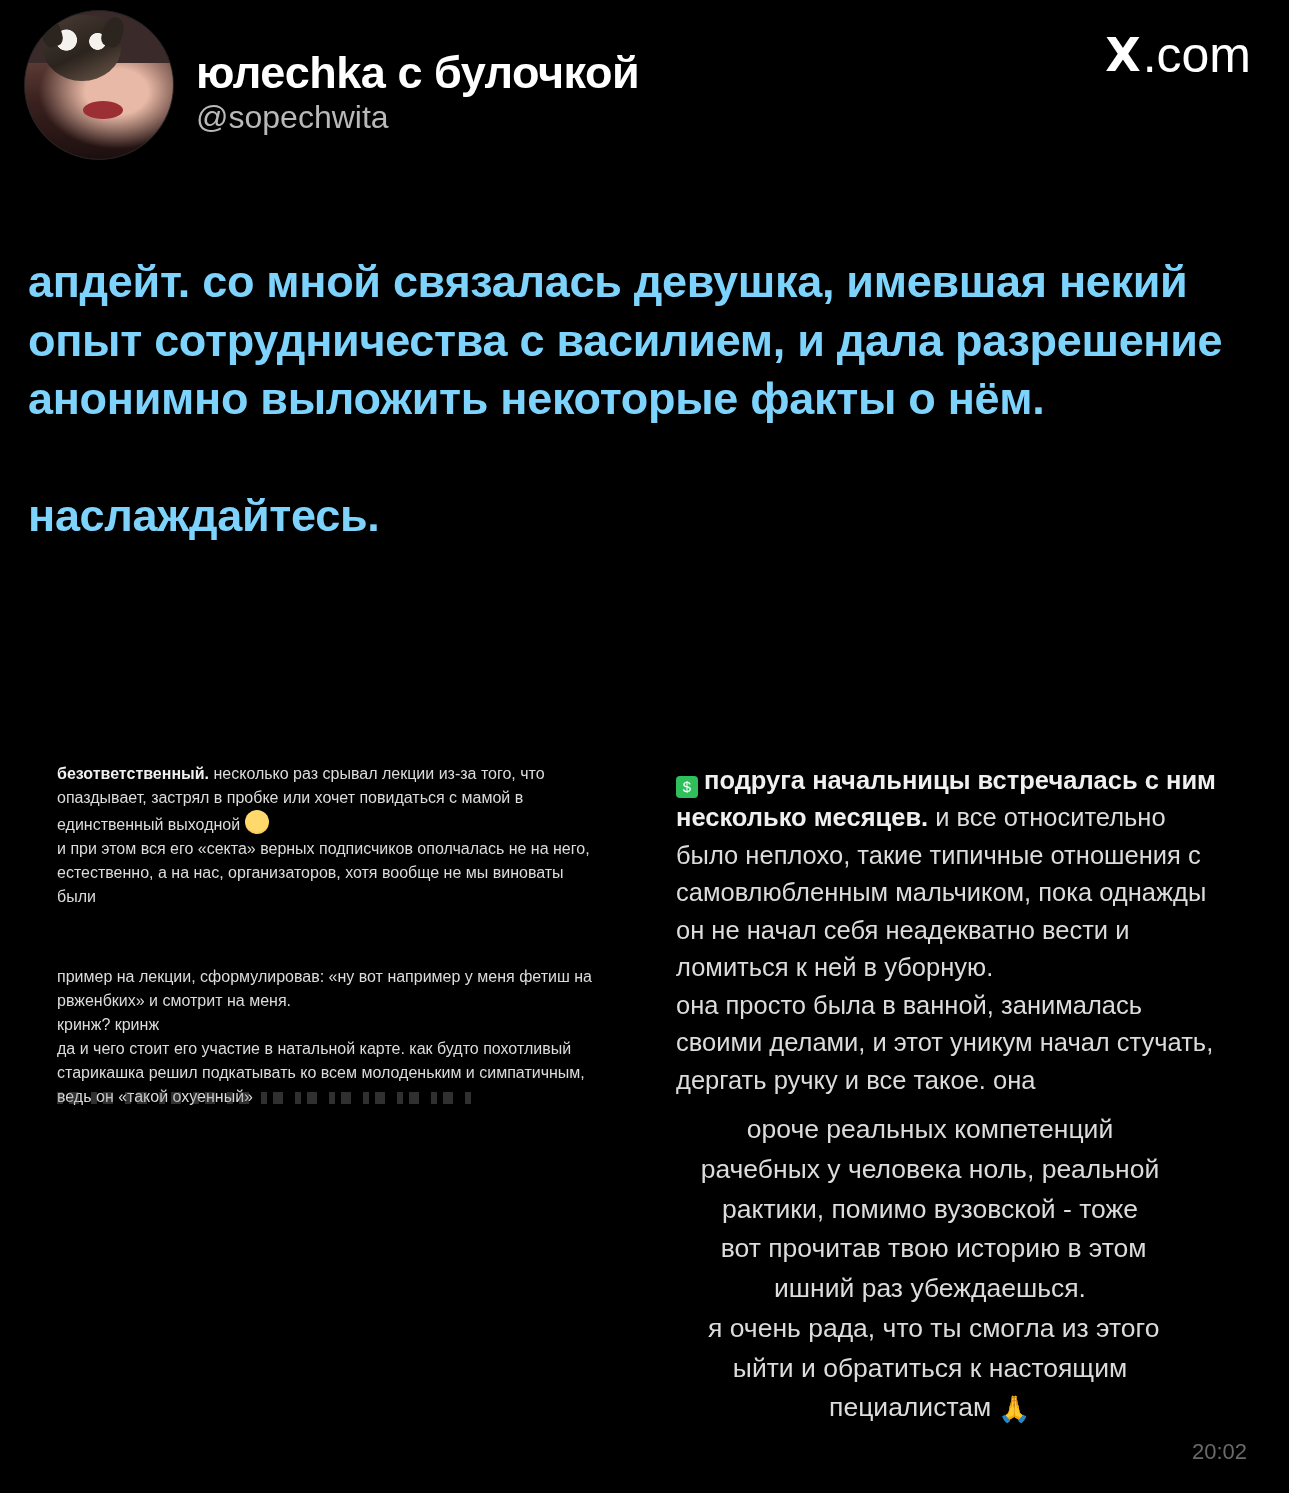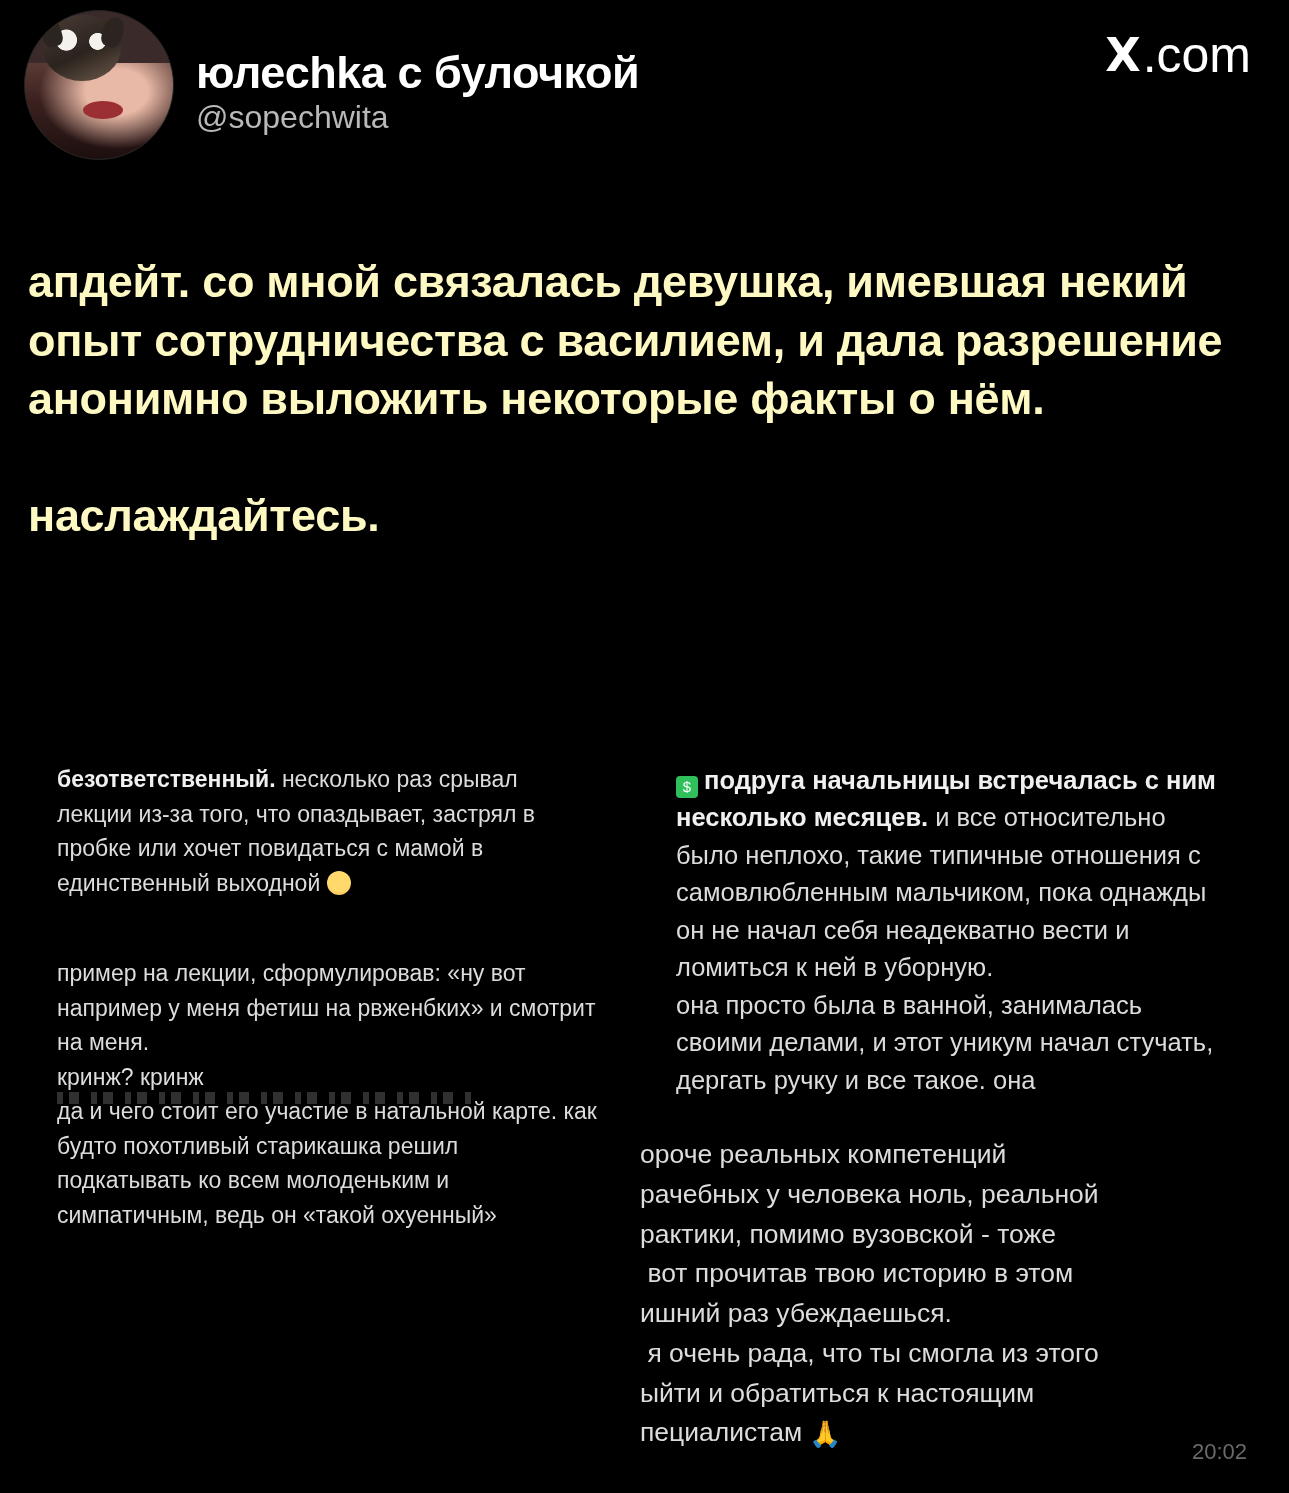--- a/index.html
+++ b/index.html
@@ -121,42 +121,42 @@
 
   
   .tweet-text {
     position: absolute;
     top: 253px;
     left: 28px;
     width: 1225px;
     font-size: 45px;
     font-weight: bold;
     line-height: 1.30;
-    color: #fef9c3;
+    color: #7dd3fc;
     letter-spacing: -0.3px;
     white-space: pre-wrap;
   }
 
   
   .columns {
     position: absolute;
     top: 762px;
     left: 0;
     right: 0;
     bottom: 0;
   }
   .col {
     position: absolute;
     top: 0;
     color: #dcdcdc;
   }
   .col-left {
     left: 57px;
     width: 540px;
-    font-size: 23px;
+    font-size: 16px;
     line-height: 1.50;
   }
   .col-right {
     left: 676px;
     width: 540px;
     font-size: 25.5px;
     line-height: 1.47;
   }
   .para {
     white-space: pre-wrap;
@@ -205,26 +205,27 @@
     height: 24px;
     border-radius: 50%;
     background: radial-gradient(circle at 50% 40%, #ffd96b 0 60%, #f0a93c 100%);
     vertical-align: -4px;
   }
 
   
   .clip-right {
     position: absolute;
     left: 640px;
-    top: 373px;
+    top: 348px;
     width: 580px;
     font-size: 26.5px;
     line-height: 1.50;
     color: #dcdcdc;
     white-space: pre-wrap;
+    text-align: center;
   }
 
   .timestamp {
     position: absolute;
     right: 42px;
     bottom: 28px;
     font-size: 22px;
     color: #6a6a6a;
     margin-top: 24px;
   }
@@ -250,20 +251,21 @@
 </div>
 
 <div class="tweet-text">апдейт. со мной связалась девушка, имевшая некий опыт сотрудничества с василием, и дала разрешение анонимно выложить некоторые факты о нём.
 
 наслаждайтесь.</div>
 
 <div class="columns">
 
   <div class="col col-left">
     <p class="para"><span class="b">безответственный.</span><span> несколько раз срывал лекции из-за того, что опаздывает, застрял в пробке или хочет повидаться с мамой в единственный выходной </span><span class="hug-emoji"></span></p>
+    <p class="para">и при этом вся его «секта» верных подписчиков ополчалась не на него, естественно, а на нас, организаторов, хотя вообще не мы виноваты были</p>
     <div class="gap-left"></div>
     <p class="para">пример на лекции, сформулировав: «ну вот например у меня фетиш на рвженбких» и смотрит на меня.
 кринж? кринж
 да и чего стоит его участие в натальной карте. как будто похотливый старикашка решил подкатывать ко всем молоденьким и симпатичным, ведь он «такой охуенный»</p>
   </div>
 
   <div class="cut-line"></div>
 
   <div class="col col-right">
     <p class="para"><span class="money-emoji">$</span><span class="b">подруга начальницы встречалась с ним несколько месяцев.</span><span> и все относительно было неплохо, такие типичные отношения с самовлюбленным мальчиком, пока однажды он не начал себя неадекватно вести и ломиться к ней в уборную.</span></p>

